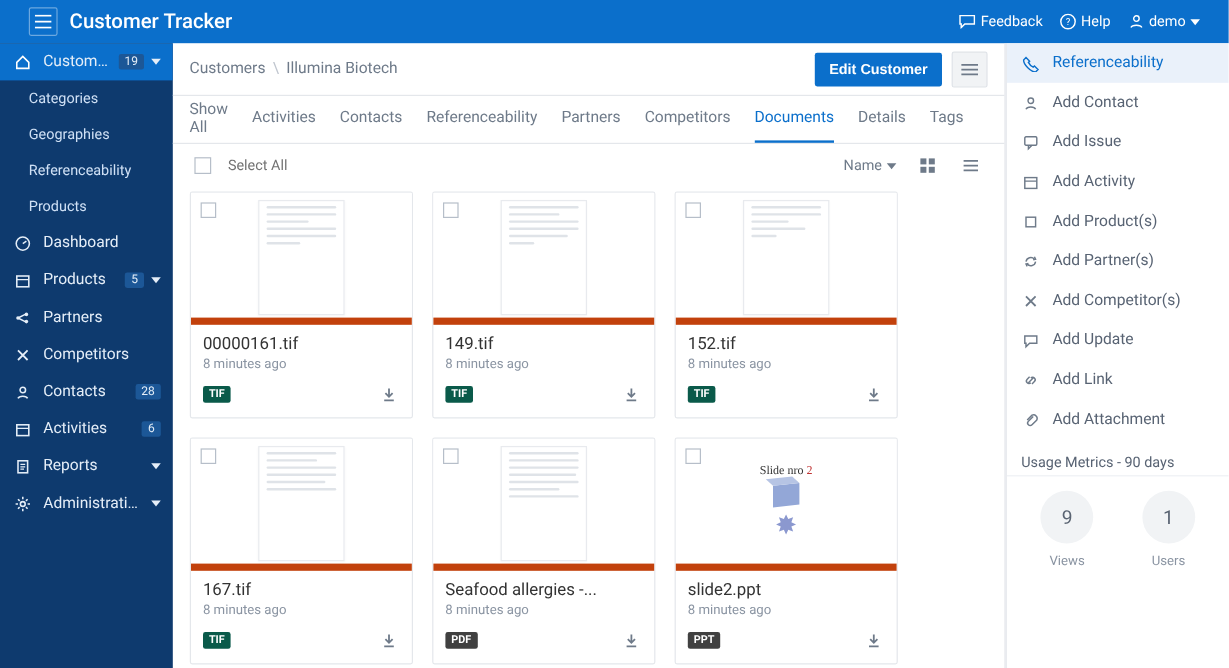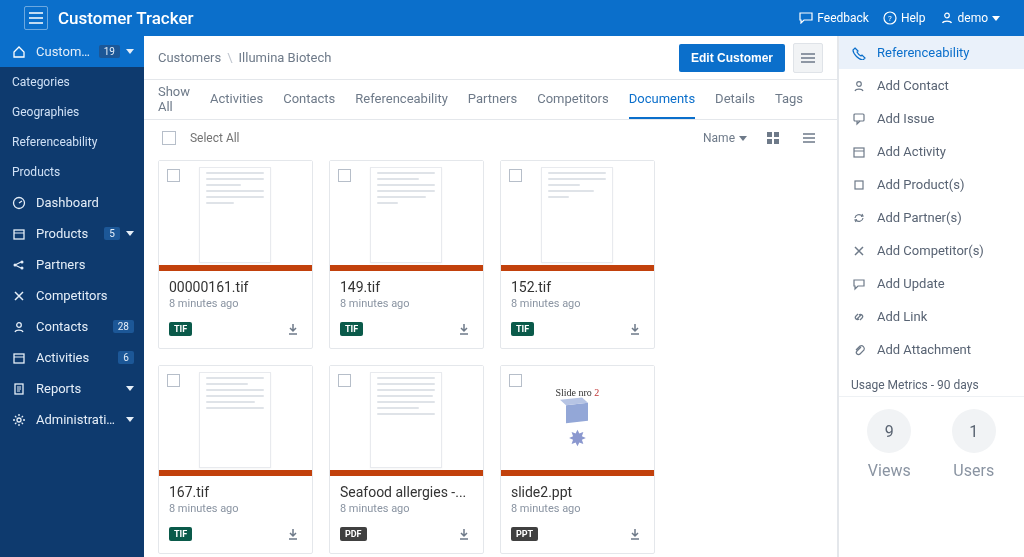--- a/index.html
+++ b/index.html
@@ -11,21 +11,21 @@
 .topbar .top-link { margin-left: 14px; display: flex; align-items: center; font-size: 12px; cursor: pointer; }
 .topbar .top-link svg { margin-right: 4px; }
 .topbar .caret { width: 0; height: 0; border-left:4px solid transparent; border-right:4px solid transparent; border-top:5px solid #fff; margin-left:4px;}
 .container { display: flex; height: calc(557px - 36px); }
 .sidebar { width: 152px; background: #0e3a6e; color: #e5eef8; overflow-y: auto; }
 .sidebar .item { display: flex; align-items: center; padding: 8px 10px; cursor: pointer; font-size: 13px; position: relative; }
 .sidebar .item .icon { width: 18px; display: flex; align-items: center; justify-content: center; margin-right: 8px; }
 .sidebar .item .label { flex: 1; white-space: nowrap; overflow: hidden; text-overflow: ellipsis; }
 .sidebar .item .badge { background: #1c5797; border-radius: 2px; padding: 1px 5px; font-size: 10px; margin-left: 4px; }
 .sidebar .item .chev { width:0;height:0;border-left:4px solid transparent;border-right:4px solid transparent;border-top:5px solid #e5eef8;margin-left:6px;}
-.sidebar .item.level2 { padding-left: 12px; font-size: 12px; color: #cfe0f5; }
+.sidebar .item.level2 { padding-left: 24px; font-size: 12px; color: #cfe0f5; }
 .sidebar .item.active { background: #0b6fcb; }
 .sidebar .item.level2 .label { font-size: 12px; }
 .main { flex: 1; display: flex; height: 100%; }
 .center { flex: 1; display: flex; flex-direction: column; border-right: 1px solid #e4e7eb; }
 .breadcrumb-row { height: 44px; display: flex; align-items: center; padding: 0 14px; border-bottom: 1px solid #e4e7eb; }
 .breadcrumb-row .bc-link { color: #6e7a89; cursor: pointer; }
 .breadcrumb-row .bc-sep { color: #c0c6cf; margin: 0 6px; }
 .breadcrumb-row .bc-current { color: #6e7a89; }
 .breadcrumb-row .spacer { flex: 1; }
 .edit-btn { background: #0b6fcb; color:#fff; border:none; padding:7px 12px; border-radius:2px; font-size:12px; font-weight:600; cursor:pointer; }
@@ -35,42 +35,42 @@
 .tab.active { color:#0b6fcb; }
 .tab.active::after { content:""; position:absolute; left:0; right:0; bottom:-11px; height:2px; background:#0b6fcb; }
 .docs-header { display:flex; align-items:center; padding: 8px 18px 4px; color:#6e7a89; font-size:12px;}
 .docs-header .chk { width:14px;height:14px;border:1px solid #b6bec9;margin-right:14px;background:#fff;}
 .docs-header .sel-all { color:#737373; cursor:pointer; }
 .docs-header .spacer{flex:1}
 .docs-header .sort { cursor:pointer; color:#6e7a89; display:flex; align-items:center;}
 .docs-header .sort .car{width:0;height:0;border-left:4px solid transparent;border-right:4px solid transparent;border-top:5px solid #6e7a89;margin-left:4px;}
 .docs-header .view-btn { margin-left:16px; width:20px;height:20px; display:flex;align-items:center;justify-content:center; cursor:pointer;}
 .docs-grid { flex:1; overflow:auto; padding: 8px 14px; display:flex; flex-wrap:wrap; gap:16px; align-content:flex-start;}
-.card { width:155px; border:1px solid #e4e7eb; border-radius:2px; display:flex; flex-direction:column; background:#fff;}
+.card { width:186px; border:1px solid #e4e7eb; border-radius:2px; display:flex; flex-direction:column; background:#fff;}
 .card .thumb { height:110px; background:#fff; border-bottom:6px solid #c2410c; position:relative; padding:6px;}
 .card .thumb .chk { position:absolute; top:8px; left:8px; width:13px;height:13px;border:1px solid #b6bec9;background:#fff;}
 .card .thumb .page { width:72px; height:96px; margin:0 auto; background:#fff; border:1px solid #e8eaee; box-shadow:0 1px 2px rgba(0,0,0,0.04); position:relative;}
 .card .thumb .page .line{height:2px;background:#dfe3e8;margin:4px 6px;border-radius:1px;}
 .card .meta { padding:8px 10px 4px; flex:1;}
 .card .title { font-size:14px; color:#333; white-space:nowrap; overflow:hidden; text-overflow:ellipsis;}
 .card .time { font-size:11px; color:#8a94a2; margin-top:2px;}
 .card .foot { display:flex; align-items:center; justify-content:space-between; padding:6px 10px 10px;}
 .card .ftype { background:#0a5a4a; color:#fff; font-size:9px; font-weight:700; padding:2px 5px; border-radius:2px;}
 .card .ftype.pdf { background:#404040; }
 .card .ftype.ppt { background:#404040; }
 .card .dl { width:18px;height:18px; cursor:pointer; display:flex;align-items:center;justify-content:center;}
 .rightpanel { width:186px; border-left:1px solid #e4e7eb; overflow-y:auto;}
 .rightpanel .ritem { display:flex; align-items:center; padding:9px 12px; font-size:13px; color:#586373; cursor:pointer;}
 .rightpanel .ritem .ricon{width:16px;margin-right:10px;display:flex;align-items:center;justify-content:center;}
 .rightpanel .ritem.sel { background:#eaf1fa; color:#0b6fcb;}
 .rightpanel .section-title { padding:12px 12px 4px; font-size:12px; color:#586373;}
 .rightpanel .metrics { display:flex; justify-content:space-around; padding:12px 8px 20px; border-top:1px solid #eef1f4;}
 .metric { text-align:center;}
 .metric .circle{ width:44px;height:44px;border-radius:50%;background:#f1f3f5;display:flex;align-items:center;justify-content:center;font-size:16px;color:#5a6472;margin:0 auto 8px;}
-.metric .mlabel{ font-size:16px; color:#8a94a2;}
+.metric .mlabel{ font-size:11px; color:#8a94a2;}
 
 .slide-body{ display:flex;flex-direction:column;align-items:center;justify-content:center;height:100%;}
 .slide-title-text{font-size:10px;color:#333;font-family:serif;margin-bottom:6px;}
 .slide-title-text .red{color:#c03434;}
 .cube{width:22px;height:18px;background:#93a7d7;transform:skewY(-6deg);margin-bottom:6px;position:relative;}
 .cube:before{content:"";position:absolute;top:-6px;left:0;width:22px;height:6px;background:#b6c4e4;transform:skewX(45deg);transform-origin:bottom left;}
 .star{color:#8b98cf;font-size:22px;line-height:1;}
 </style>
 </head>
 <body>

